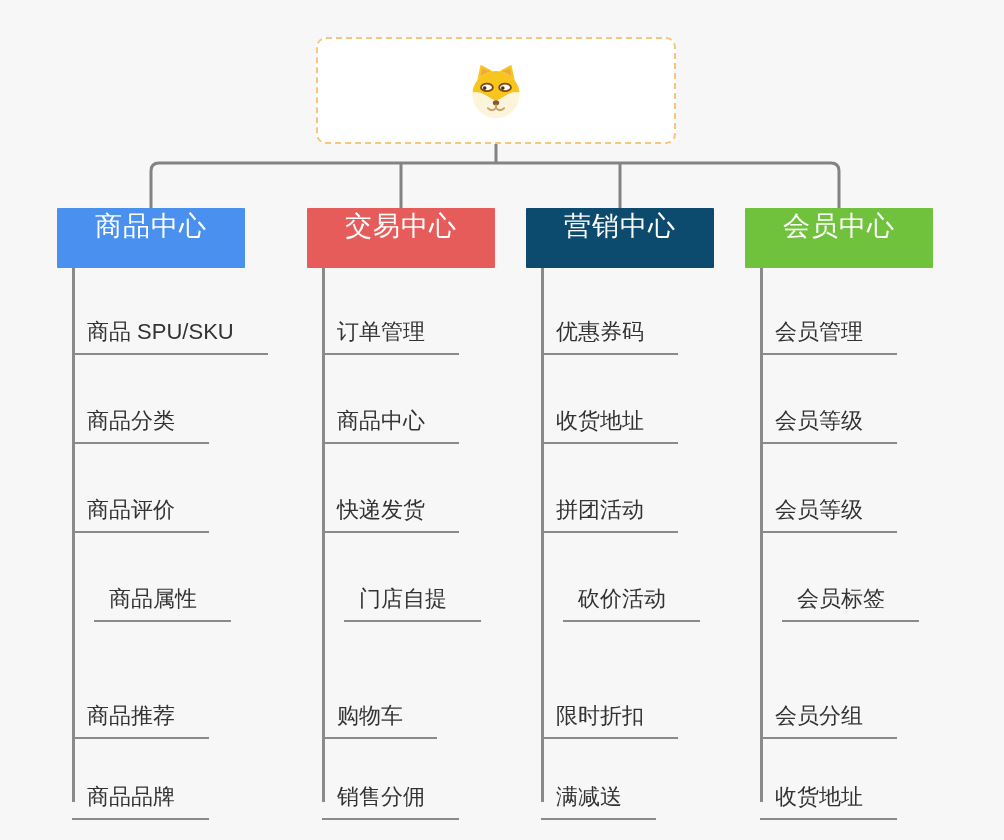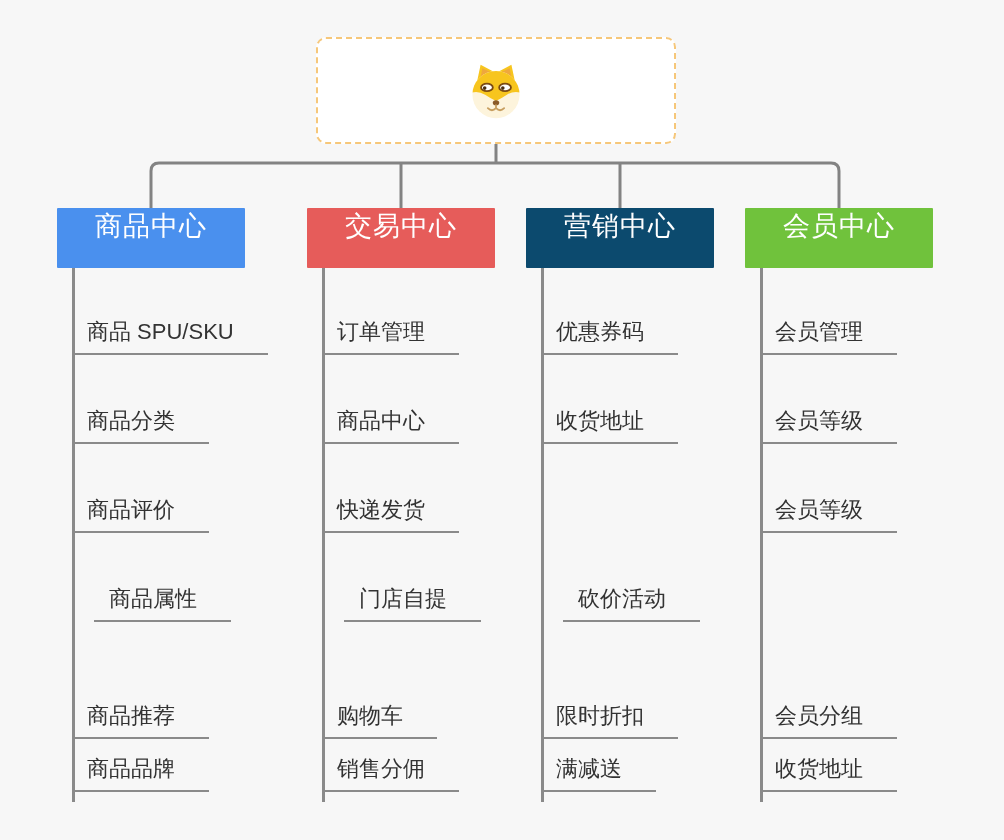--- a/index.html
+++ b/index.html
@@ -76,21 +76,21 @@
   }
   .c1 { left: 72px; }
   .c2 { left: 322px; }
   .c3 { left: 541px; }
   .c4 { left: 760px; }
   .r1 { top: 313px; }
   .r2 { top: 402px; }
   .r3 { top: 491px; }
   .r4 { top: 580px; margin-left: 22px; }
   .r5 { top: 669px; margin-top: 28px; }
-  .r6 { top: 750px; }
+  .r6 { top: 778px; }
 </style>
 </head>
 <body>
 
 <div class="canvas">
 
   <svg class="connectors" viewBox="0 0 1004 840" xmlns="http://www.w3.org/2000/svg">
     <g stroke="#838383" stroke-width="3" fill="none">
       <path d="M496 143 L496 163"></path>
       <path d="M151 208 L151 171 Q151 163 159 163 L831 163 Q839 163 839 171 L839 208"></path>
@@ -155,23 +155,25 @@
 
   <div class="leaf c2 r1">订单管理</div>
   <div class="leaf c2 r2">商品中心</div>
   <div class="leaf c2 r3">快递发货</div>
   <div class="leaf c2 r4">门店自提</div>
   <div class="leaf c2 r5">购物车</div>
   <div class="leaf c2 r6">销售分佣</div>
 
   <div class="leaf c3 r1">优惠券码</div>
   <div class="leaf c3 r2">收货地址</div>
+  <div class="leaf c3 r3">拼团活动</div>
   <div class="leaf c3 r4">砍价活动</div>
   <div class="leaf c3 r5">限时折扣</div>
   <div class="leaf c3 r6">满减送</div>
 
   <div class="leaf c4 r1">会员管理</div>
   <div class="leaf c4 r2">会员等级</div>
   <div class="leaf c4 r3">会员等级</div>
+  <div class="leaf c4 r4">会员标签</div>
   <div class="leaf c4 r5">会员分组</div>
   <div class="leaf c4 r6">收货地址</div>
 
 </div>
 
 </body></html>

